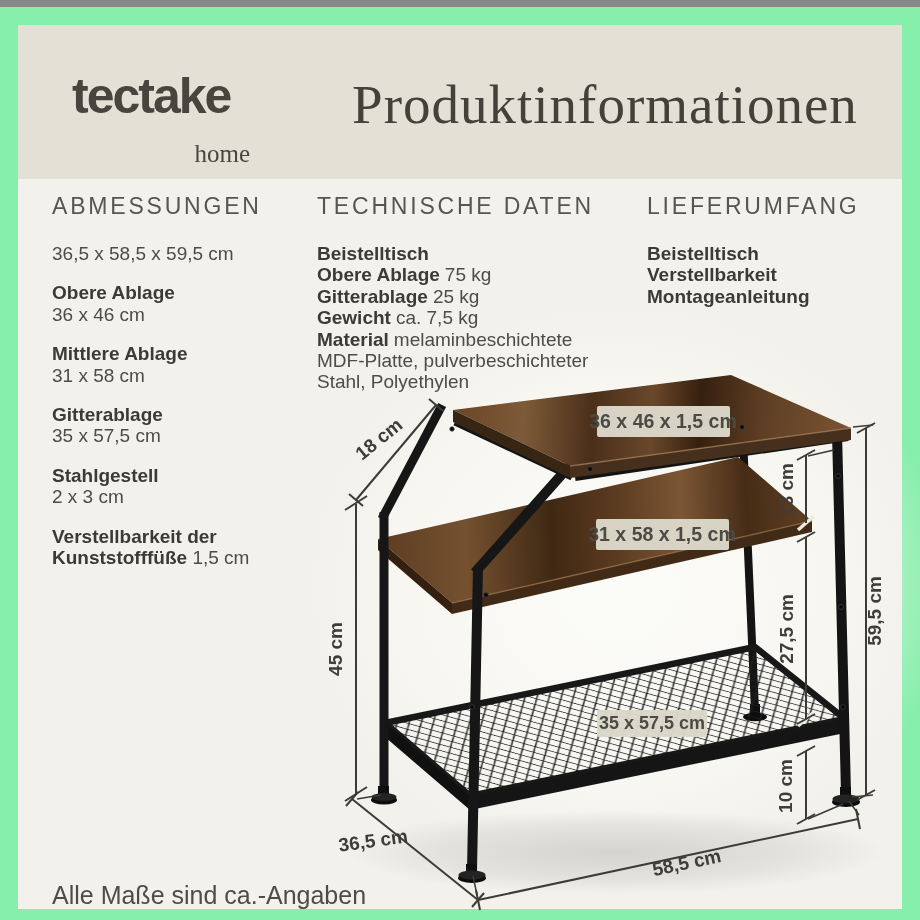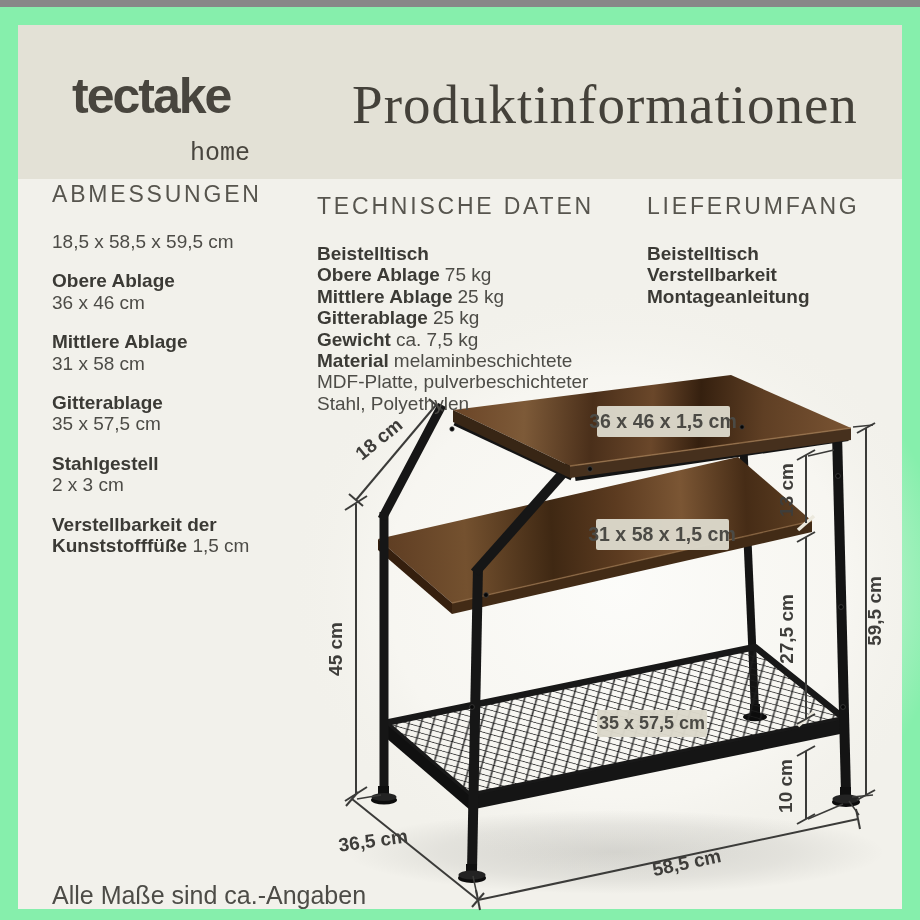--- a/index.html
+++ b/index.html
@@ -3,26 +3,26 @@
 <meta charset="utf-8">
 <style>
   html,body{margin:0;padding:0;background:#888;}
   .frame{position:relative;width:920px;height:920px;background:#86efac;overflow:hidden;
          font-family:"Liberation Sans",sans-serif;margin:7px auto;}
   .card{position:absolute;left:18px;top:18px;width:884px;height:884px;background:#f2f1eb;}
   .header-band{position:absolute;left:18px;top:18px;width:884px;height:154px;background:#e3e1d6;}
   .brand{position:absolute;left:72px;top:64px;font-size:50px;font-weight:800;letter-spacing:-2px;
          color:#48453e;line-height:1;}
   .brand-sub{position:absolute;left:72px;top:134px;width:178px;text-align:right;
-             font-family:Liberation Mono, monospace;font-size:25px;color:#48453e;line-height:1;}
+             font-family:Liberation Serif, serif;font-size:25px;color:#48453e;line-height:1;}
   .page-title{position:absolute;left:330px;top:70px;width:550px;text-align:center;
               font-family:Liberation Serif, serif;font-weight:500;font-size:55px;
               letter-spacing:1px;color:#44413a;line-height:1;}
   .col{position:absolute;font-size:19px;line-height:21.4px;color:#4d4c47;}
-  .col-1{left:52px;top:176px;width:258px;}
+  .col-1{left:52px;top:188px;width:258px;}
   .col-2{left:317px;top:188px;width:302px;}
   .col-3{left:647px;top:188px;width:245px;}
   .sec-heading{font-size:23px;font-weight:400;letter-spacing:2.8px;color:#57554e;
                margin:0 0 25px 0;line-height:1;}
   .dim-item{margin-bottom:18px;}
   .lbl{font-weight:700;color:#3b3a35;}
   .val{color:#4d4c47;}
   .tline .lbl{margin-right:5px;}
   .dlv-line{font-weight:700;color:#3b3a35;}
   .footer-note{position:absolute;left:52px;top:874px;font-size:25px;color:#4d4c47;}
@@ -217,21 +217,21 @@
       <text class="dim-text" transform="translate(792,779) rotate(-90)" text-anchor="middle">10 cm</text>
       <text class="dim-text" transform="translate(881,604) rotate(-90)" text-anchor="middle">59,5 cm</text>
       <text class="dim-text" transform="translate(374,840) rotate(-8)" text-anchor="middle">36,5 cm</text>
       <text class="dim-text" transform="translate(688,862) rotate(-12)" text-anchor="middle">58,5 cm</text>
     </g>
   </svg>
 
   <div class="col col-1">
     <h2 class="sec-heading">ABMESSUNGEN</h2>
     <div class="dim-item">
-      <div class="val">18,5 x 58,5 x 59,5 cm</div>
+      <div class="val">36,5 x 58,5 x 59,5 cm</div>
     </div>
     <div class="dim-item">
       <div class="lbl">Obere Ablage</div>
       <div class="val">36 x 46 cm</div>
     </div>
     <div class="dim-item">
       <div class="lbl">Mittlere Ablage</div>
       <div class="val">31 x 58 cm</div>
     </div>
     <div class="dim-item">
@@ -248,23 +248,20 @@
     </div>
   </div>
 
   <div class="col col-2">
     <h2 class="sec-heading">TECHNISCHE DATEN</h2>
     <div class="tline">
       <span class="lbl">Beistelltisch</span><span class="val"></span>
     </div>
     <div class="tline">
       <span class="lbl">Obere Ablage</span><span class="val">75 kg</span>
-    </div>
-    <div class="tline">
-      <span class="lbl">Mittlere Ablage</span><span class="val">25 kg</span>
     </div>
     <div class="tline">
       <span class="lbl">Gitterablage</span><span class="val">25 kg</span>
     </div>
     <div class="tline">
       <span class="lbl">Gewicht</span><span class="val">ca. 7,5 kg</span>
     </div>
     <div class="tline">
       <span class="lbl">Material</span><span class="val">melaminbeschichtete MDF-Platte, pulverbeschichteter Stahl, Polyethylen</span>
     </div>

